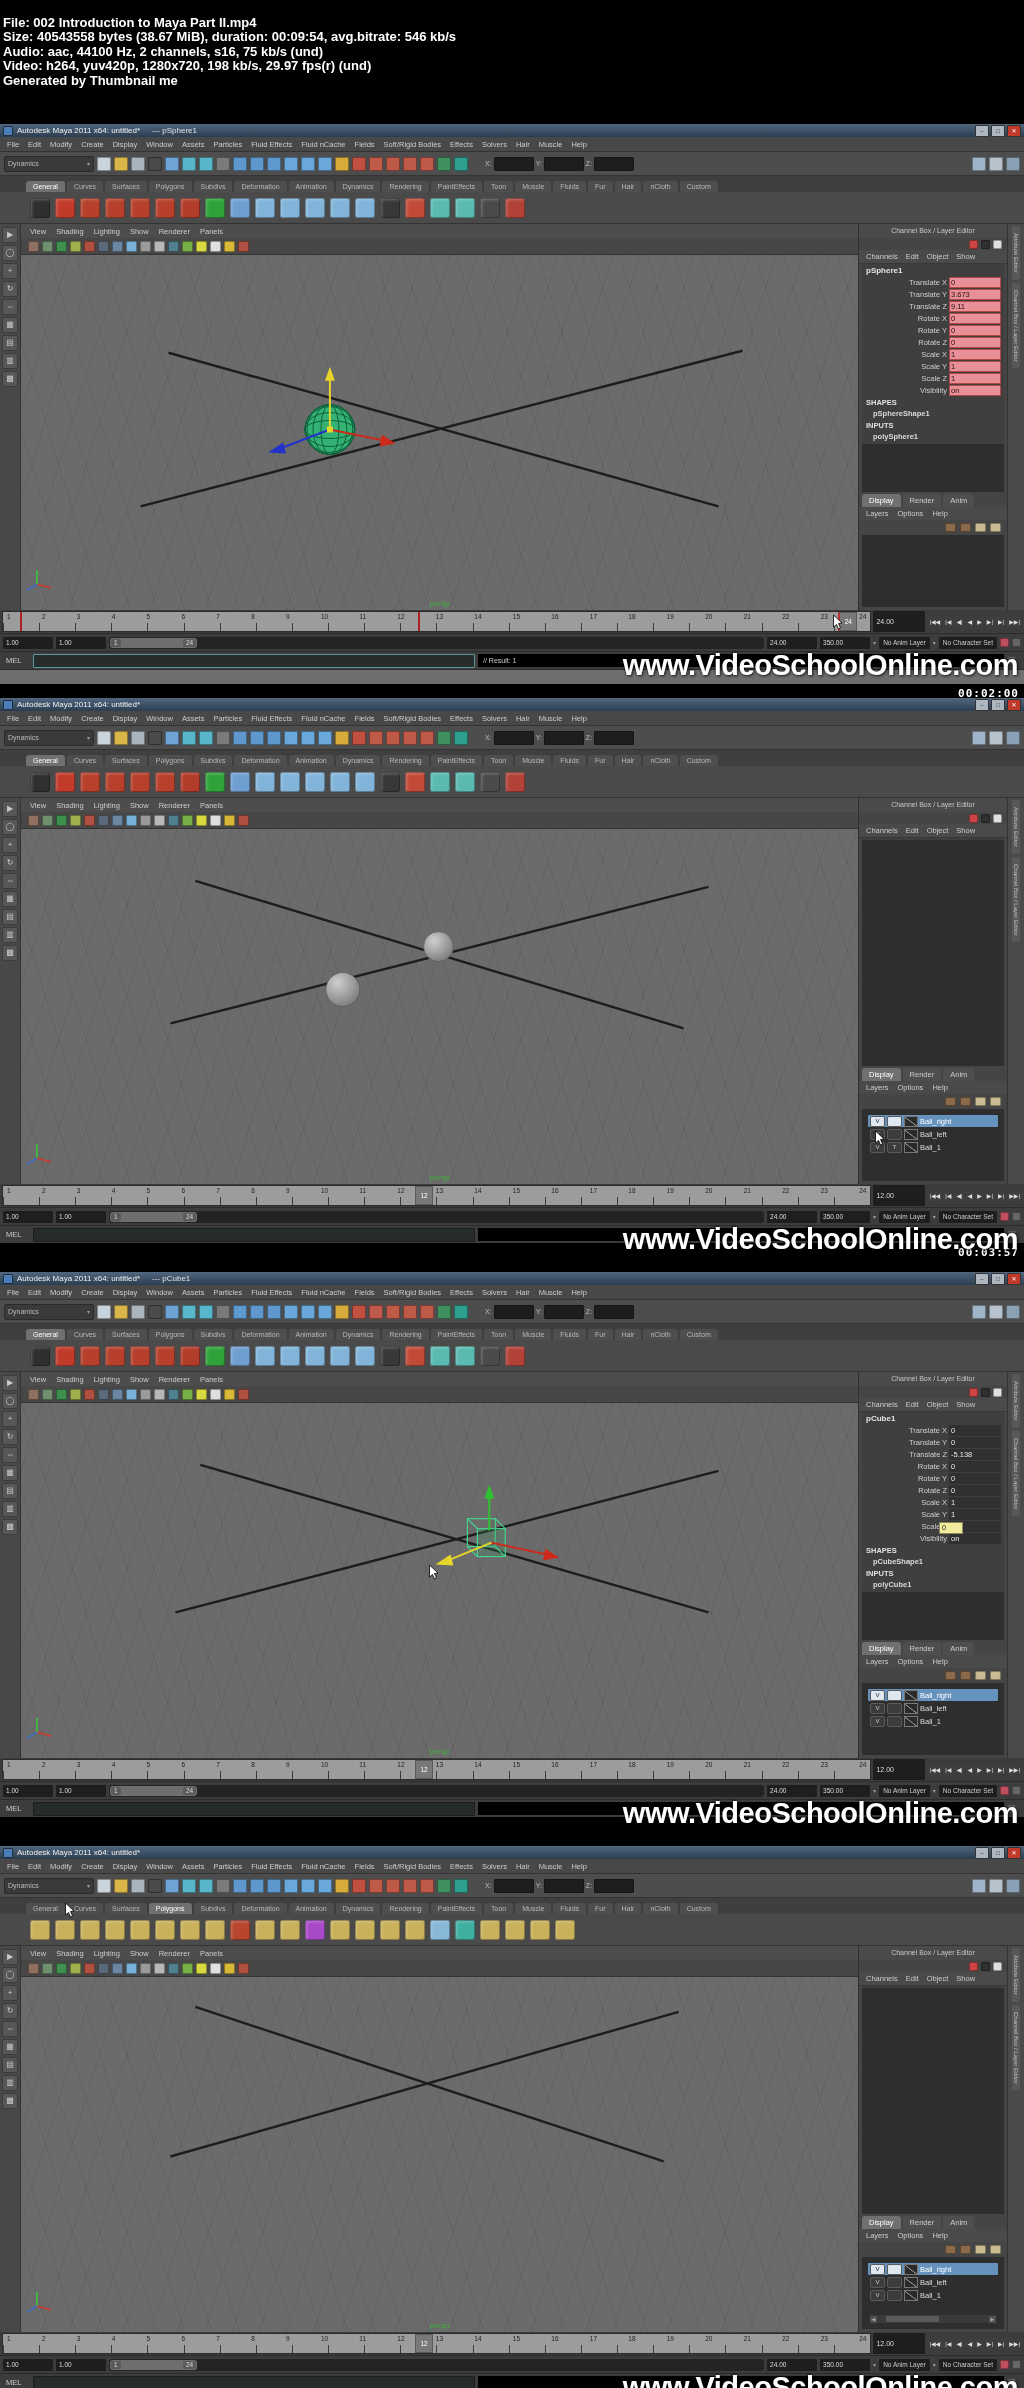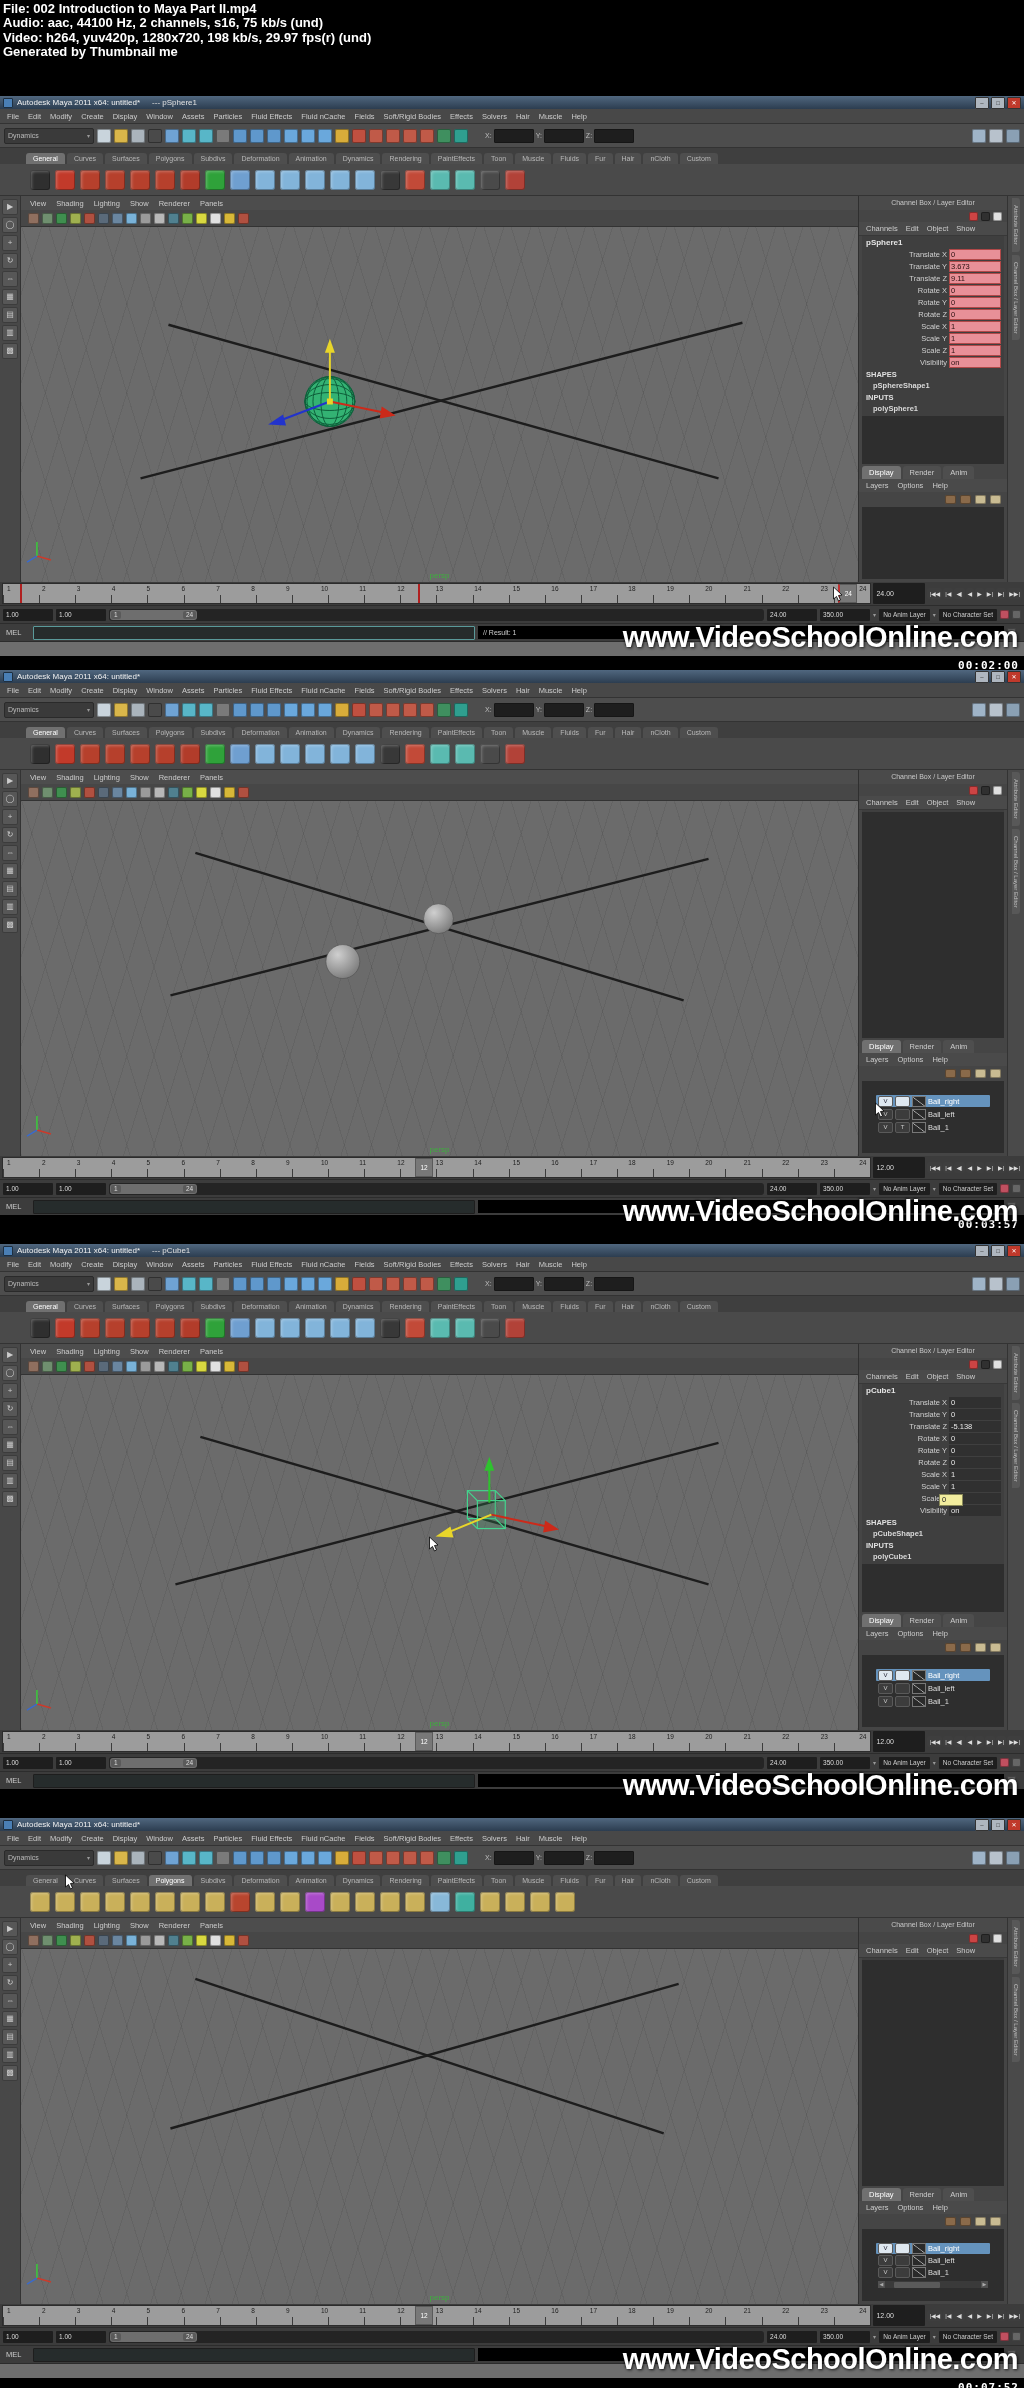--- a/index.html
+++ b/index.html
@@ -1,17 +1,17 @@
 <!DOCTYPE html>
 <html><head>
 <meta charset="utf-8">
 <style>
   html,body{margin:0;padding:0;background:#000;}
   .page{width:1024px;height:2388px;background:#000;position:relative;font-family:"Liberation Sans",sans-serif;}
-  .header{height:92px;background:#000;color:#fff;padding:2px 3px;font:bold 13px/14.4px "Liberation Sans",sans-serif;}
+  .header{height:92px;background:#000;color:#fff;padding:16px 3px;font:bold 13px/14.4px "Liberation Sans",sans-serif;}
   .header div{white-space:nowrap;}
 
   .frame{position:relative;width:1024px;height:574px;background:#000;overflow:hidden;}
   .titlebar{height:13px;background:linear-gradient(#50677f,#2c3d50);display:flex;align-items:center;color:#f0f0f0;font-size:8px;padding:0 3px;gap:4px;}
   .winicon{width:8px;height:8px;background:#4a7fb5;border:1px solid #1e2f40;border-radius:1px;flex:0 0 auto;}
   .wtitle{white-space:nowrap;}
   .wdoc{white-space:nowrap;margin-left:8px;color:#e0e0e0;}
   .winbtns{margin-left:auto;display:flex;gap:2px;}
   .wbtn{width:12px;height:10px;background:#aeb6bf;color:#222;font-size:6px;line-height:10px;text-align:center;border:1px solid #333;border-radius:1px;}
   .wbtn.close{background:#c0392b;color:#fff;}
@@ -64,21 +64,21 @@
   .cb-head{font-weight:bold;color:#e0e0e0;padding:2px 0 1px 4px;}
   .cb-sub{font-weight:bold;color:#dadada;padding:1px 0 1px 11px;}
   .cb-space{flex:1;background:#2e2e2e;margin-top:2px;}
   .editcell{position:absolute;top:150px;right:44px;width:18px;height:10px;background:#f2edA0;background:#f2ed9e;color:#222;font-size:7.5px;line-height:10px;padding:0 2px;border:1px solid #8a8a5a;z-index:3;}
 
   .layer-section{height:118px;display:flex;flex-direction:column;background:#454545;}
   .lay-tabs{height:15px;display:flex;gap:2px;padding:0 3px;align-items:flex-end;}
   .lay-menu{height:13px;display:flex;gap:9px;padding:0 7px;background:#4a4a4a;align-items:center;}
   .lay-icons{height:15px;display:flex;justify-content:flex-end;gap:4px;padding:0 6px;align-items:center;}
   .lay-icons .chip{width:11px;height:9px;}
-  .lay-list{flex:1;background:#2e2e2e;margin:0 3px 3px;padding:14px;display:flex;flex-direction:column;gap:1px;overflow:hidden;}
+  .lay-list{flex:1;background:#2e2e2e;margin:0 3px 3px;padding:6px;display:flex;flex-direction:column;gap:1px;overflow:hidden;}
   .lay-row{height:12px;display:flex;align-items:center;gap:2px;padding:0 2px;}
   .lay-row.sel{background:#6593bd;border-radius:1px;}
   .lay-row.sel .lname{color:#fff;}
   .lv{min-width:13px;height:9px;background:#3c3c3c;border:1px solid #5a5a5a;font-size:6px;color:#ccc;text-align:center;line-height:9px;border-radius:2px;}
   .lay-row.sel .lv{background:#dfe8f0;color:#223;}
   .lsw{width:12px;height:9px;background:#2a2a2a;border:1px solid #777;background-image:linear-gradient(to top right, transparent 44%, #aaa 48%, transparent 54%);}
   .lname{font-size:7.5px;color:#ddd;white-space:nowrap;}
   .lay-scroll{height:8px;margin:1px 2px 0;background:#3a3a3a;display:flex;align-items:center;gap:1px;}
   .lay-scroll .thumb{height:6px;width:42%;background:#5a5a5a;margin-left:8px;border-radius:1px;}
   .lay-scroll .sb{width:7px;height:7px;background:#505050;font-size:5px;color:#aaa;text-align:center;line-height:7px;}
@@ -117,20 +117,21 @@
   .watermark{position:absolute;right:6px;bottom:16px;z-index:4;font-size:29px;font-weight:bold;color:#fff;letter-spacing:-0.5px;text-shadow:1px 1px 3px rgba(0,0,0,.8), -1px -1px 2px rgba(0,0,0,.5);}
   .cursor{position:absolute;width:11px;height:16px;z-index:6;}
 </style>
 </head>
 <body>
 
 <div class="page">
 
   <div class="header">
     <div>File: 002 Introduction to Maya Part II.mp4</div>
+    <div>Size: 40543558 bytes (38.67 MiB), duration: 00:09:54, avg.bitrate: 546 kb/s</div>
     <div>Audio: aac, 44100 Hz, 2 channels, s16, 75 kb/s (und)</div>
     <div>Video: h264, yuv420p, 1280x720, 198 kb/s, 29.97 fps(r) (und)</div>
     <div>Generated by Thumbnail me</div>
   </div>
 
   <section class="frame f1">
     <div class="titlebar">
       <span class="winicon"></span>
       <span class="wtitle">Autodesk Maya 2011 x64: untitled*</span>
       <span class="wdoc">---   pSphere1</span>

